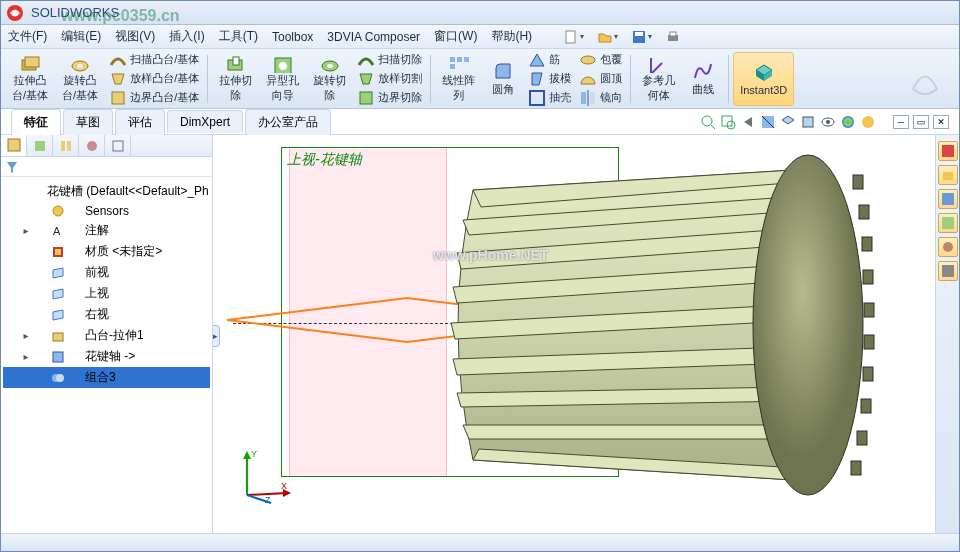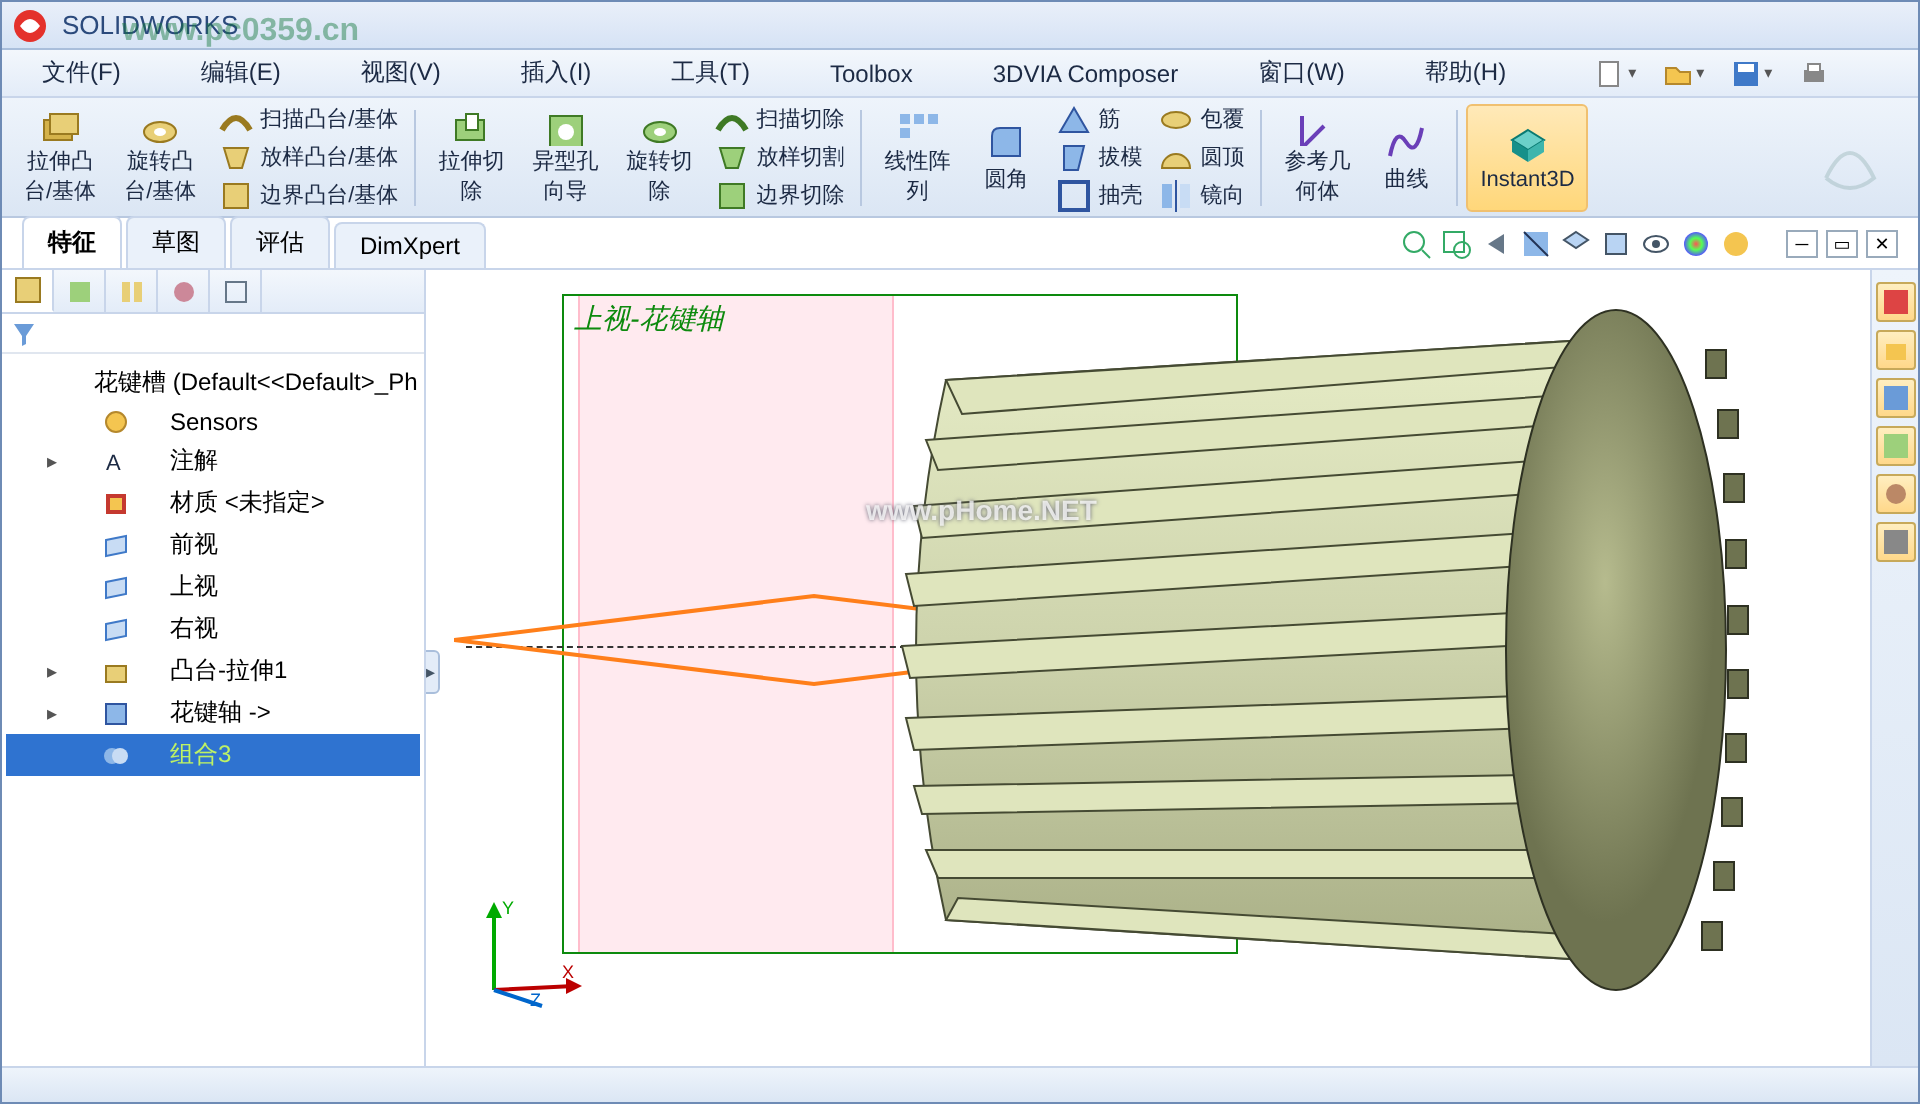--- a/index.html
+++ b/index.html
@@ -6,55 +6,55 @@
 body { width: 960px; height: 552px; overflow: hidden; background: #fff; border: 1px solid #6e8bb5; position: relative; }
 
 
 .titlebar { height: 24px; background: linear-gradient(#e9eff9,#d6e3f5); display: flex; align-items: center; border-bottom: 1px solid #a9bedb; }
 .sw-logo { width: 20px; height: 20px; margin-left: 4px; display: inline-flex; align-items: center; justify-content: center; }
 .title-txt { font-size: 13px; color: #2b4a7c; margin-left: 6px; }
 .watermark { position: absolute; top: 6px; left: 60px; font-size: 16px; color: rgba(20,120,60,0.45); font-weight: bold; }
 
 
 .menubar { height: 24px; background: linear-gradient(#f3f7fc,#e3ecf8); display: flex; align-items: center; font-size: 12px; color: #1c2a44; border-bottom: 1px solid #c8d5ea; }
-.menubar .menu { padding: 0 20px; cursor: pointer; }
+.menubar .menu { padding: 0 7px; cursor: pointer; }
 .qa { margin-left: 20px; display: flex; gap: 4px; }
 .qa .btn { display: inline-flex; align-items: center; gap: 2px; padding: 2px 4px; border: 1px solid transparent; border-radius: 2px; }
 
 
 .ribbon { height: 60px; background: linear-gradient(#eef4fb,#dbe6f4); display: flex; align-items: center; padding: 2px 4px; border-bottom: 1px solid #b8c8e0; }
 .rbtn { display: flex; flex-direction: column; align-items: center; justify-content: center; padding: 2px 6px; font-size: 11px; color: #1c2a44; min-width: 42px; height: 54px; border: 1px solid transparent; border-radius: 3px; cursor: pointer; }
 .rbtn.small { flex-direction: row; min-width: auto; height: 18px; padding: 0 3px; font-size: 11px; gap: 3px; justify-content: flex-start; }
 .rbtn.active { border-color: #f0c070; background: linear-gradient(#ffe9b8,#ffd77a); }
 .rcol { display: flex; flex-direction: column; gap: 1px; height: 54px; justify-content: center; }
 .sep { width: 1px; height: 48px; background: #b8c8e0; margin: 0 4px; }
 .ricon { width: 18px; height: 18px; display: inline-block; }
 .ricon.lg { width: 22px; height: 22px; }
 .dsbrand { margin-left: auto; margin-right: 10px; opacity: .35; }
 
 
-.tabrow { height: 26px; background: #fff; display: flex; align-items: flex-end; border-bottom: 1px solid #c8d5ea; padding-left: 10px; font-size: 12px; }
+.tabrow { height: 26px; background: #fff; display: flex; align-items: center; border-bottom: 1px solid #c8d5ea; padding-left: 10px; font-size: 12px; }
 .tab { padding: 4px 12px; border: 1px solid #c8d5ea; border-bottom: none; border-radius: 4px 4px 0 0; margin-right: 2px; background: #eaf1fa; cursor: pointer; }
 .tab.active { background: #fff; font-weight: bold; }
 .viewtools { margin-left: auto; display: flex; gap: 2px; padding-right: 10px; align-items: center; height: 100%; }
 .viewtools .ic { width: 18px; height: 18px; cursor: pointer; display: inline-flex; align-items: center; justify-content: center; }
 .winbtns { display:flex; gap:4px; margin-left:14px; }
 .winbtns .ic { width:16px;height:14px;border:1px solid #9ab; font-size:9px; }
 
 
 .bodyrow { display: flex; height: calc(100% - 24px - 24px - 60px - 26px - 18px); }
 .sidebar { width: 212px; background: #fff; border-right: 1px solid #c8d5ea; display: flex; flex-direction: column; }
 .sbtabs { height: 22px; background: linear-gradient(#f3f7fc,#e3ecf8); display: flex; border-bottom: 1px solid #c8d5ea; }
 .sbtab { flex: none; width: 26px; display: flex; align-items: center; justify-content: center; border-right: 1px solid #c8d5ea; font-size: 12px; cursor: pointer; }
 .sbtab.active { background: #fff; border-bottom: 1px solid #fff; }
 .filter { height: 20px; border-bottom: 1px solid #e0e6ef; display: flex; align-items: center; padding-left: 4px; }
 .tree { flex: 1; overflow: auto; padding: 4px 2px; font-size: 12px; }
 .ti { display: flex; align-items: center; padding: 2px 2px 2px 4px; gap: 20px; white-space: nowrap; cursor: pointer; }
 .ti .exp { width: 10px; display: inline-flex; justify-content: center; color: #555; font-size: 10px; }
-.ti.selected { background: #2f73d0; color: #bef264; }
+.ti.selected { background: #2f73d0; color: #000000; }
 .ti.l1 { padding-left: 18px; }
 .tico { width: 14px; height: 14px; display: inline-block; }
 
 
 .viewport { flex: 1; position: relative; background: #fff; overflow: hidden; }
 .plane-pink { position: absolute; left: 76px; top: 12px; width: 158px; height: 330px; background: rgba(255,170,190,0.25); border: 1px solid rgba(255,170,190,0.7); }
 .plane-green { position: absolute; left: 68px; top: 12px; width: 338px; height: 330px; border: 1px solid #0d8a0e; }
 .plane-label { position: absolute; font-size: 14px; color: #0d8a0e; }
 .plane-label.red { color: #c2282f; writing-mode: vertical-rl; }
 .center-line { position: absolute; border-top: 1px dashed #333; }
@@ -296,20 +296,21 @@
   <svg class="dsbrand" width="40" height="40">
       <path d="M8 30 Q20 5 32 30 Q20 40 8 30" fill="none" stroke="#8aa" stroke-width="2"></path>
     </svg>
 </div>
 
 <div class="tabrow">
   <div class="tab active">特征</div>
   <div class="tab">草图</div>
   <div class="tab">评估</div>
   <div class="tab">DimXpert</div>
+  <div class="tab">办公室产品</div>
   <div class="viewtools">
     <span class="ic">
         <svg width="16" height="16">
           <circle cx="7" cy="7" r="5" fill="none" stroke="#3a6"></circle>
           <line x1="11" y1="11" x2="15" y2="15" stroke="#3a6"></line>
         </svg>
       </span>
     <span class="ic">
         <svg width="16" height="16">
           <rect x="2" y="2" width="10" height="10" fill="none" stroke="#3a6"></rect>

